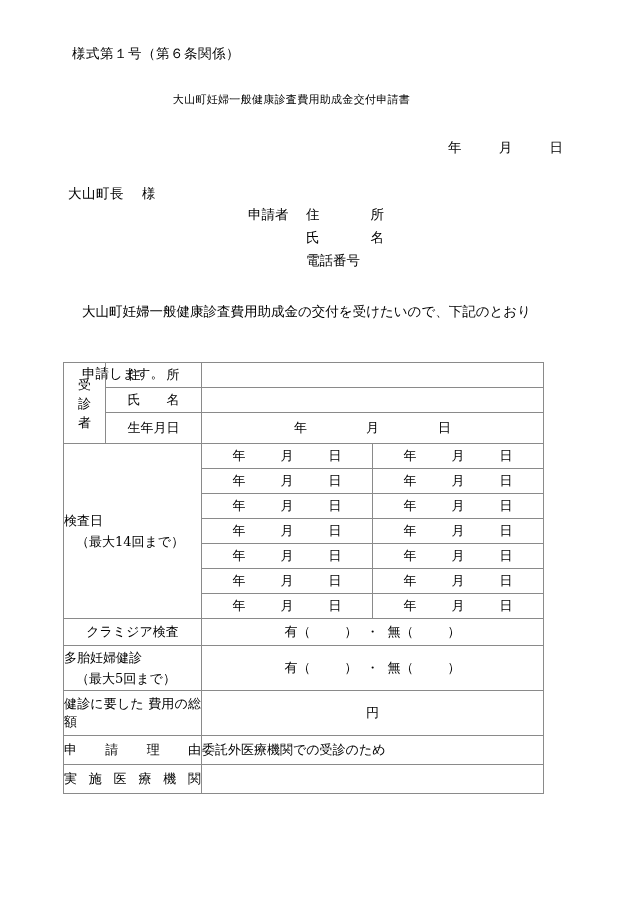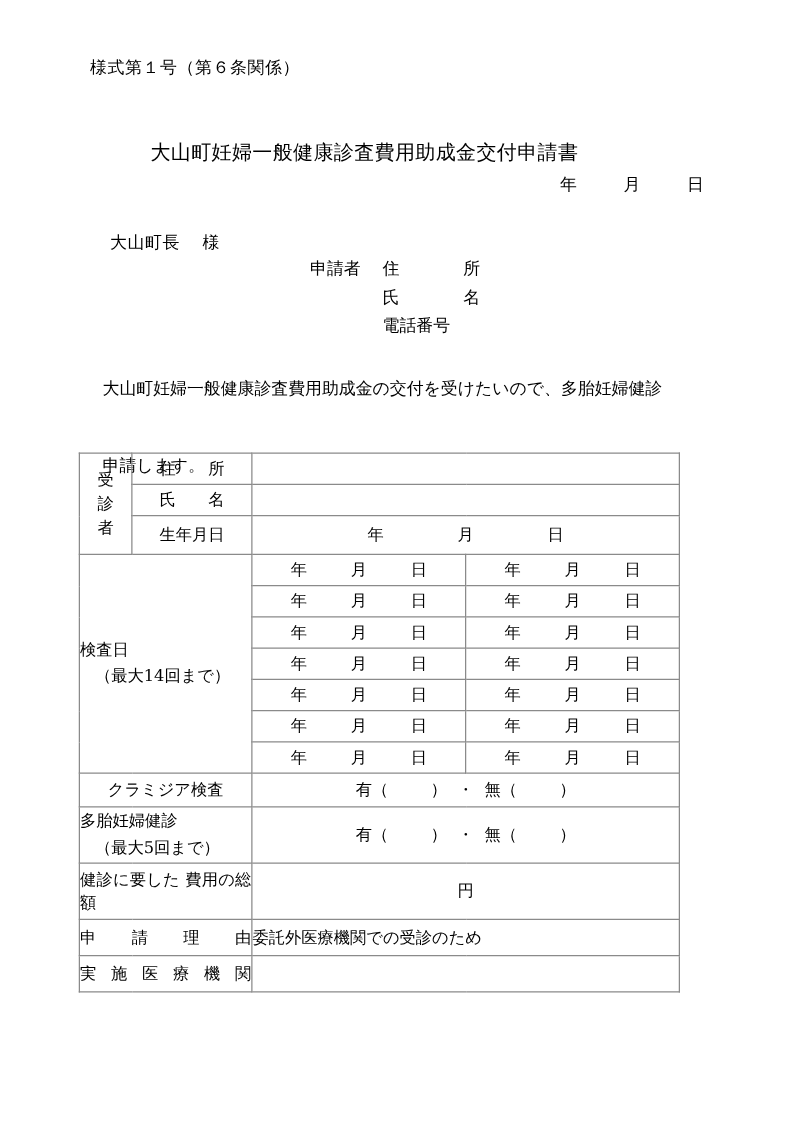--- a/index.html
+++ b/index.html
@@ -31,39 +31,38 @@
     font-size: 13.5px;
     letter-spacing: 0.5px;
     white-space: nowrap;
   }
   .doc-title {
     position: absolute;
     left: 0;
     top: 92px;
     width: 583px;
     text-align: center;
-    font-size: 16px;
+    font-size: 11px;
     letter-spacing: 0.3px;
     white-space: nowrap;
-    margin-top: 20px;
   }
   .date-line {
     position: absolute;
     left: 448px;
     top: 139px;
     width: 115px;
     font-size: 13.5px;
     display: flex;
     justify-content: space-between;
   }
   .date-line span { display: inline-block; }
 
   .addressee {
     position: absolute;
-    left: 88px;
+    left: 68px;
     top: 185px;
     font-size: 13.5px;
     letter-spacing: 0.5px;
     white-space: nowrap;
   }
   .addressee .hon { margin-left: 18px; }
 
   .applicant {
     position: absolute;
     left: 248px;
@@ -218,21 +217,21 @@
         <span>名</span>
       </span>
     </div>
     <div class="applicant-row">
       <span class="applicant-label"></span>
       <span class="applicant-field tight">電話番号</span>
     </div>
   </div>
 
   <div class="body-text">
-    <span>大山町妊婦一般健康診査費用助成金の交付を受けたいので、多胎妊婦健診</span>
+    <span>大山町妊婦一般健康診査費用助成金の交付を受けたいので、下記のとおり</span>
     <span class="l2">申請します。</span>
   </div>
 
   <table class="form-table">
     <colgroup>
       <col class="col-narrow">
       <col class="col-label">
       <col class="col-half">
       <col class="col-half">
     </colgroup>

